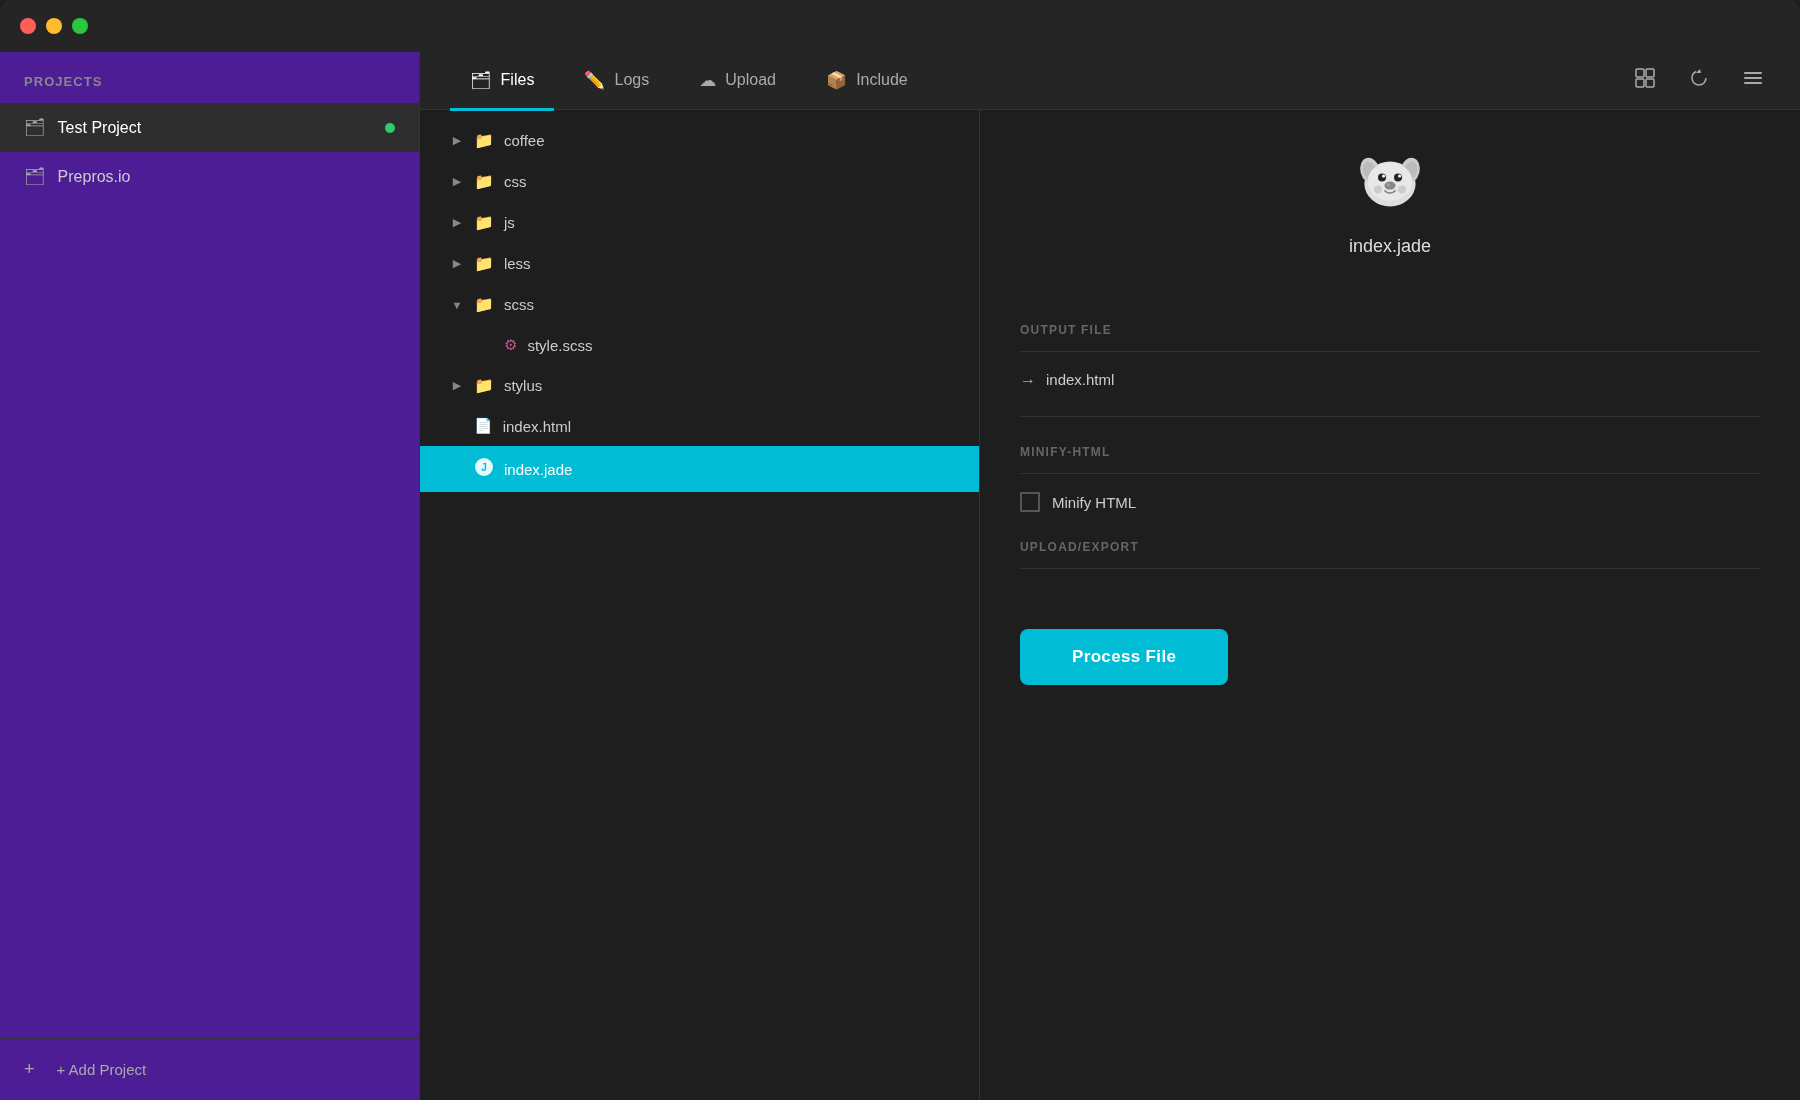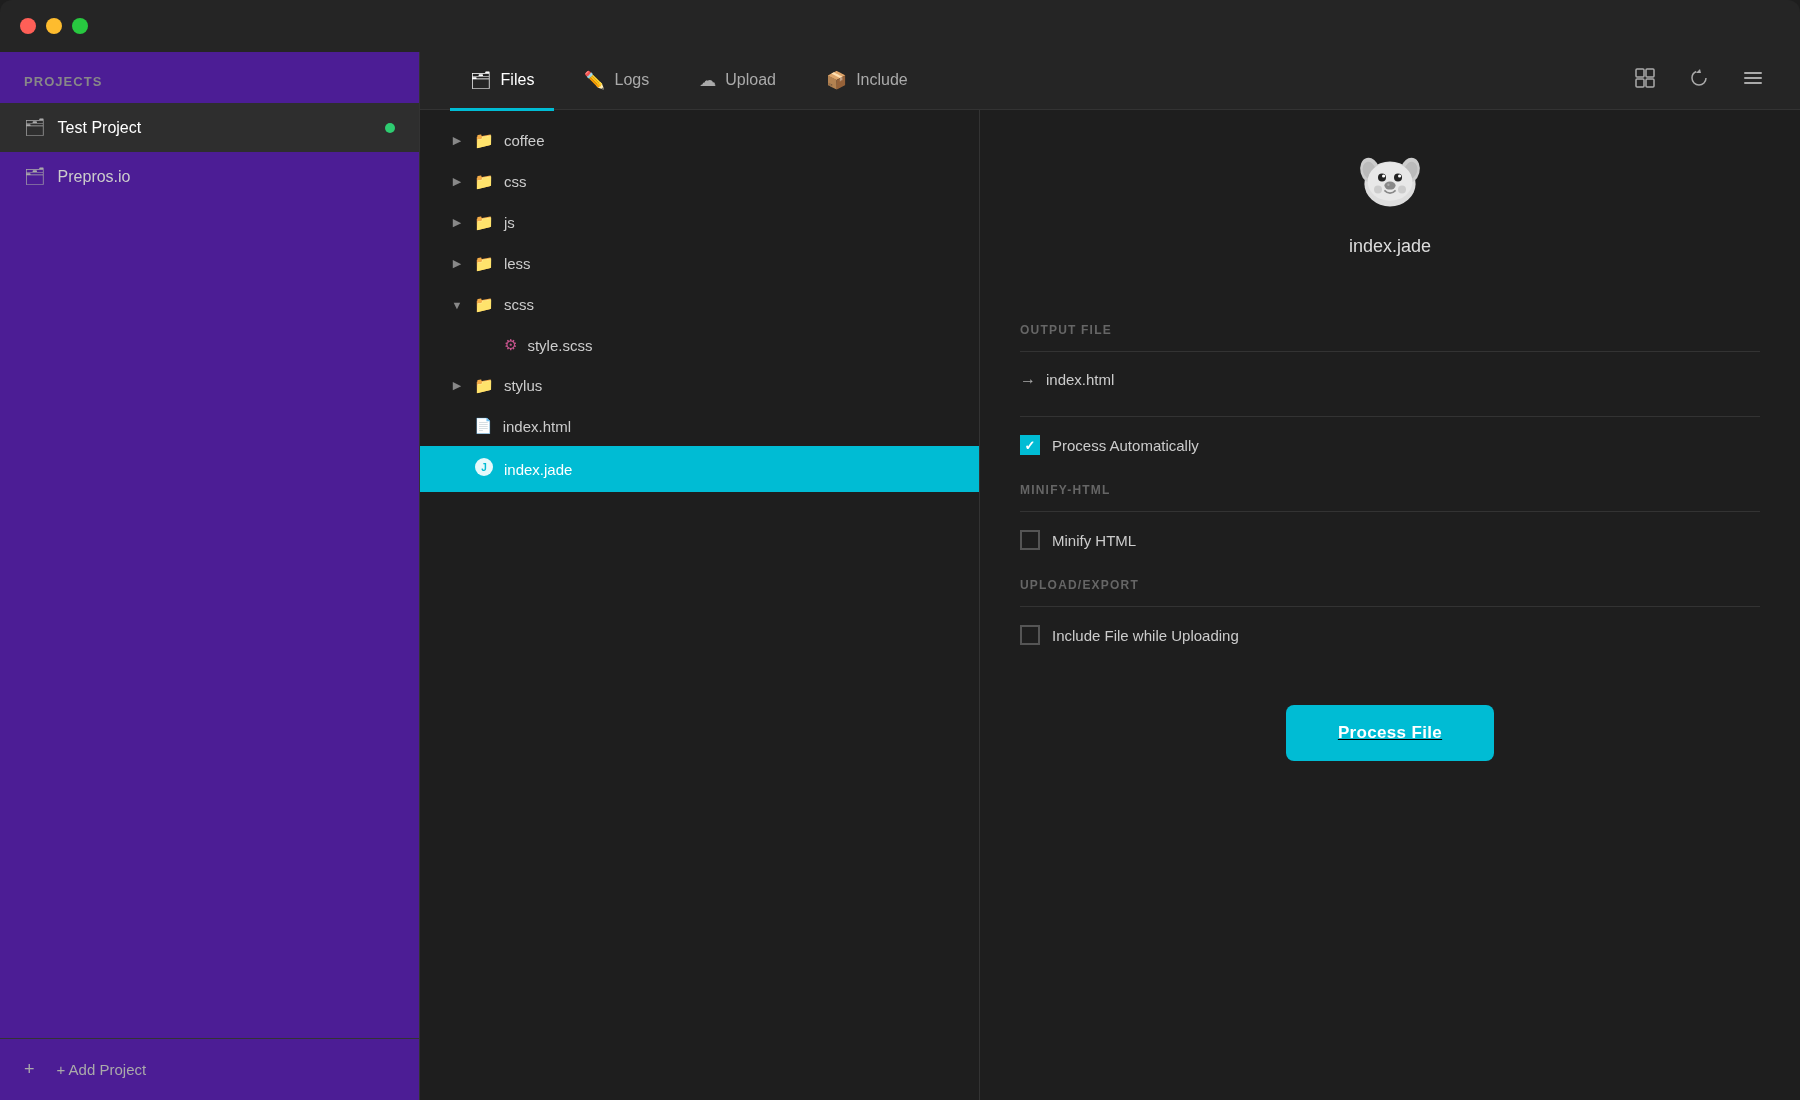--- a/index.html
+++ b/index.html
@@ -272,23 +272,22 @@
       width: 20px;
       height: 20px;
       border: 2px solid #555;
       background: transparent;
       flex-shrink: 0;
       cursor: pointer;
     }
 
     .process-btn-container {
       display: flex;
-      justify-content: center;
+      justify-content: flex-start;
       margin-top: 60px;
-      text-decoration: underline;
     }
     .process-btn {
       background: #00bcd4;
       color: #fff;
       border: none;
       padding: 18px 52px;
       font-size: 17px;
       font-weight: 600;
       border-radius: 8px;
       cursor: pointer;
@@ -487,42 +486,34 @@
           <div class="section-label">OUTPUT FILE</div>
           <div class="section-divider"></div>
           <div class="output-file-row">
             <span class="arrow-right">→</span>
             <span>index.html</span>
           </div>
         </div>
 
         <div class="section-block">
           <div class="section-divider"></div>
-          <div class="option-row">
-            <div class="checkbox-checked"></div>
-            <span>Process Automatically</span>
-          </div>
         </div>
 
         <div class="section-block">
           <div class="section-label">MINIFY-HTML</div>
           <div class="section-divider"></div>
           <div class="option-row">
             <div class="checkbox-unchecked"></div>
             <span>Minify HTML</span>
           </div>
         </div>
 
         <div class="section-block">
           <div class="section-label">UPLOAD/EXPORT</div>
           <div class="section-divider"></div>
-          <div class="option-row">
-            <div class="checkbox-unchecked"></div>
-            <span>Include File while Uploading</span>
-          </div>
         </div>
 
         <div class="process-btn-container">
           <button class="process-btn">Process File</button>
         </div>
 
       </div>
     </div>
   </div>
 </div>

